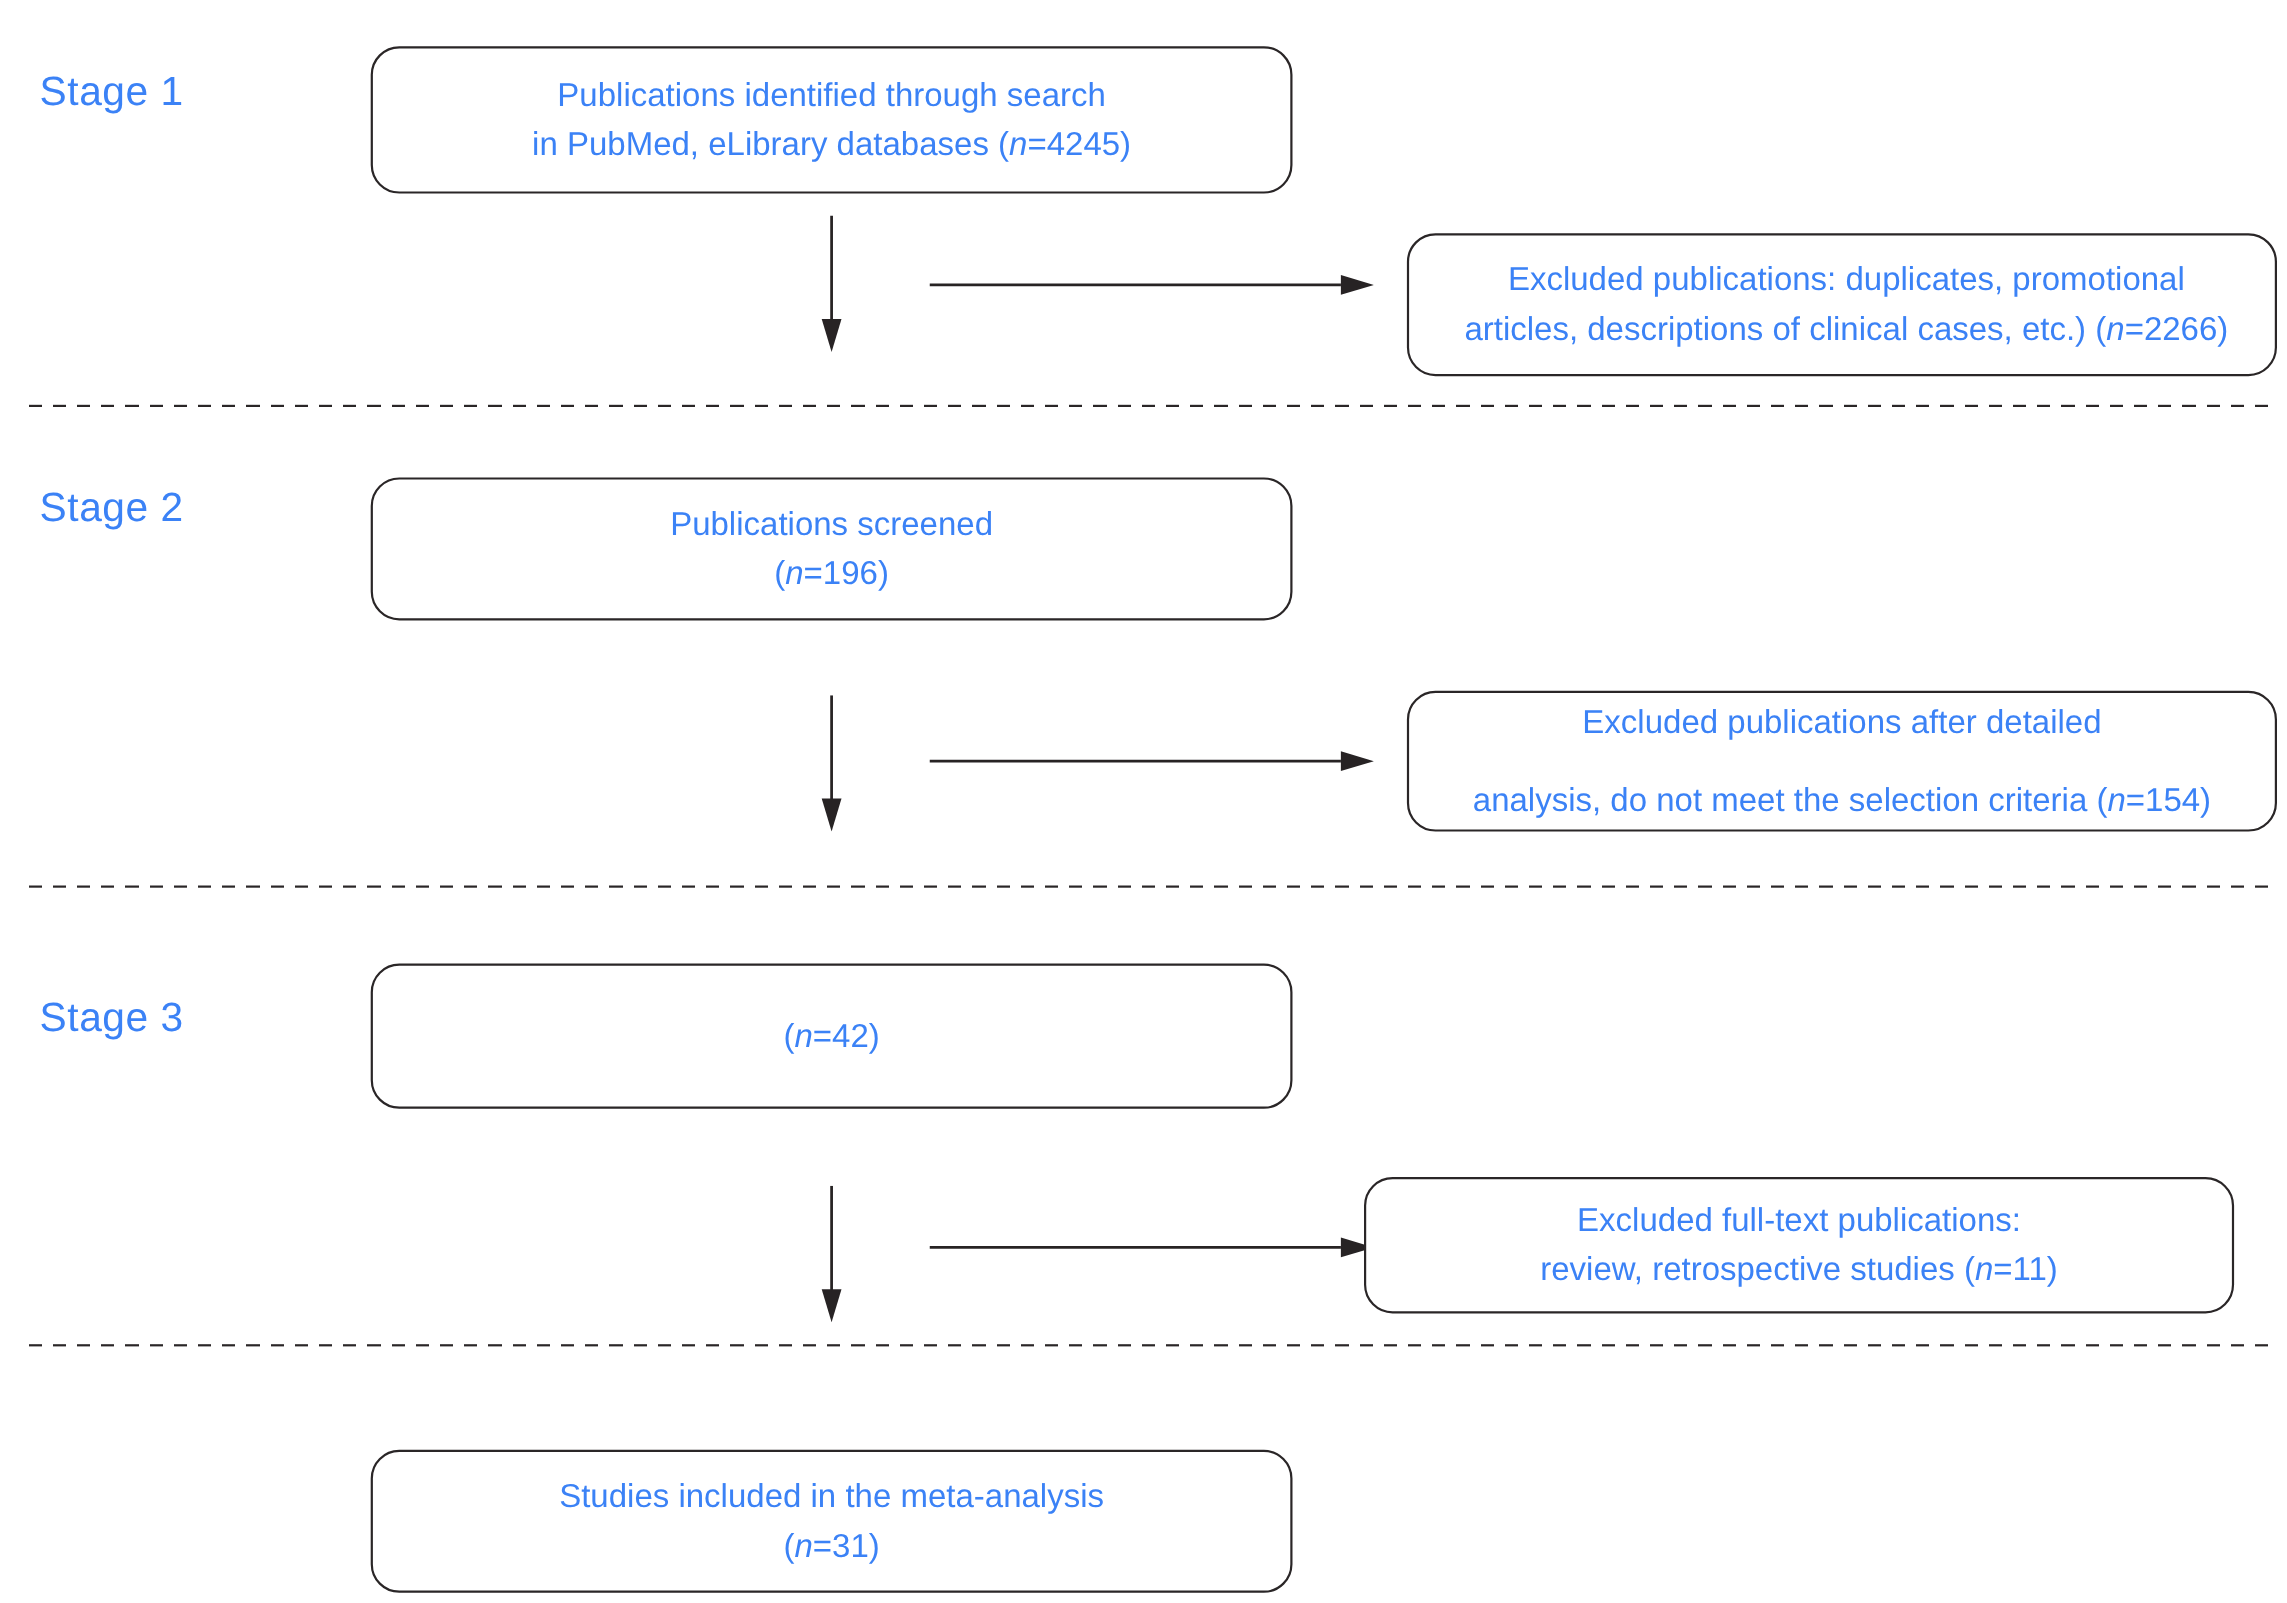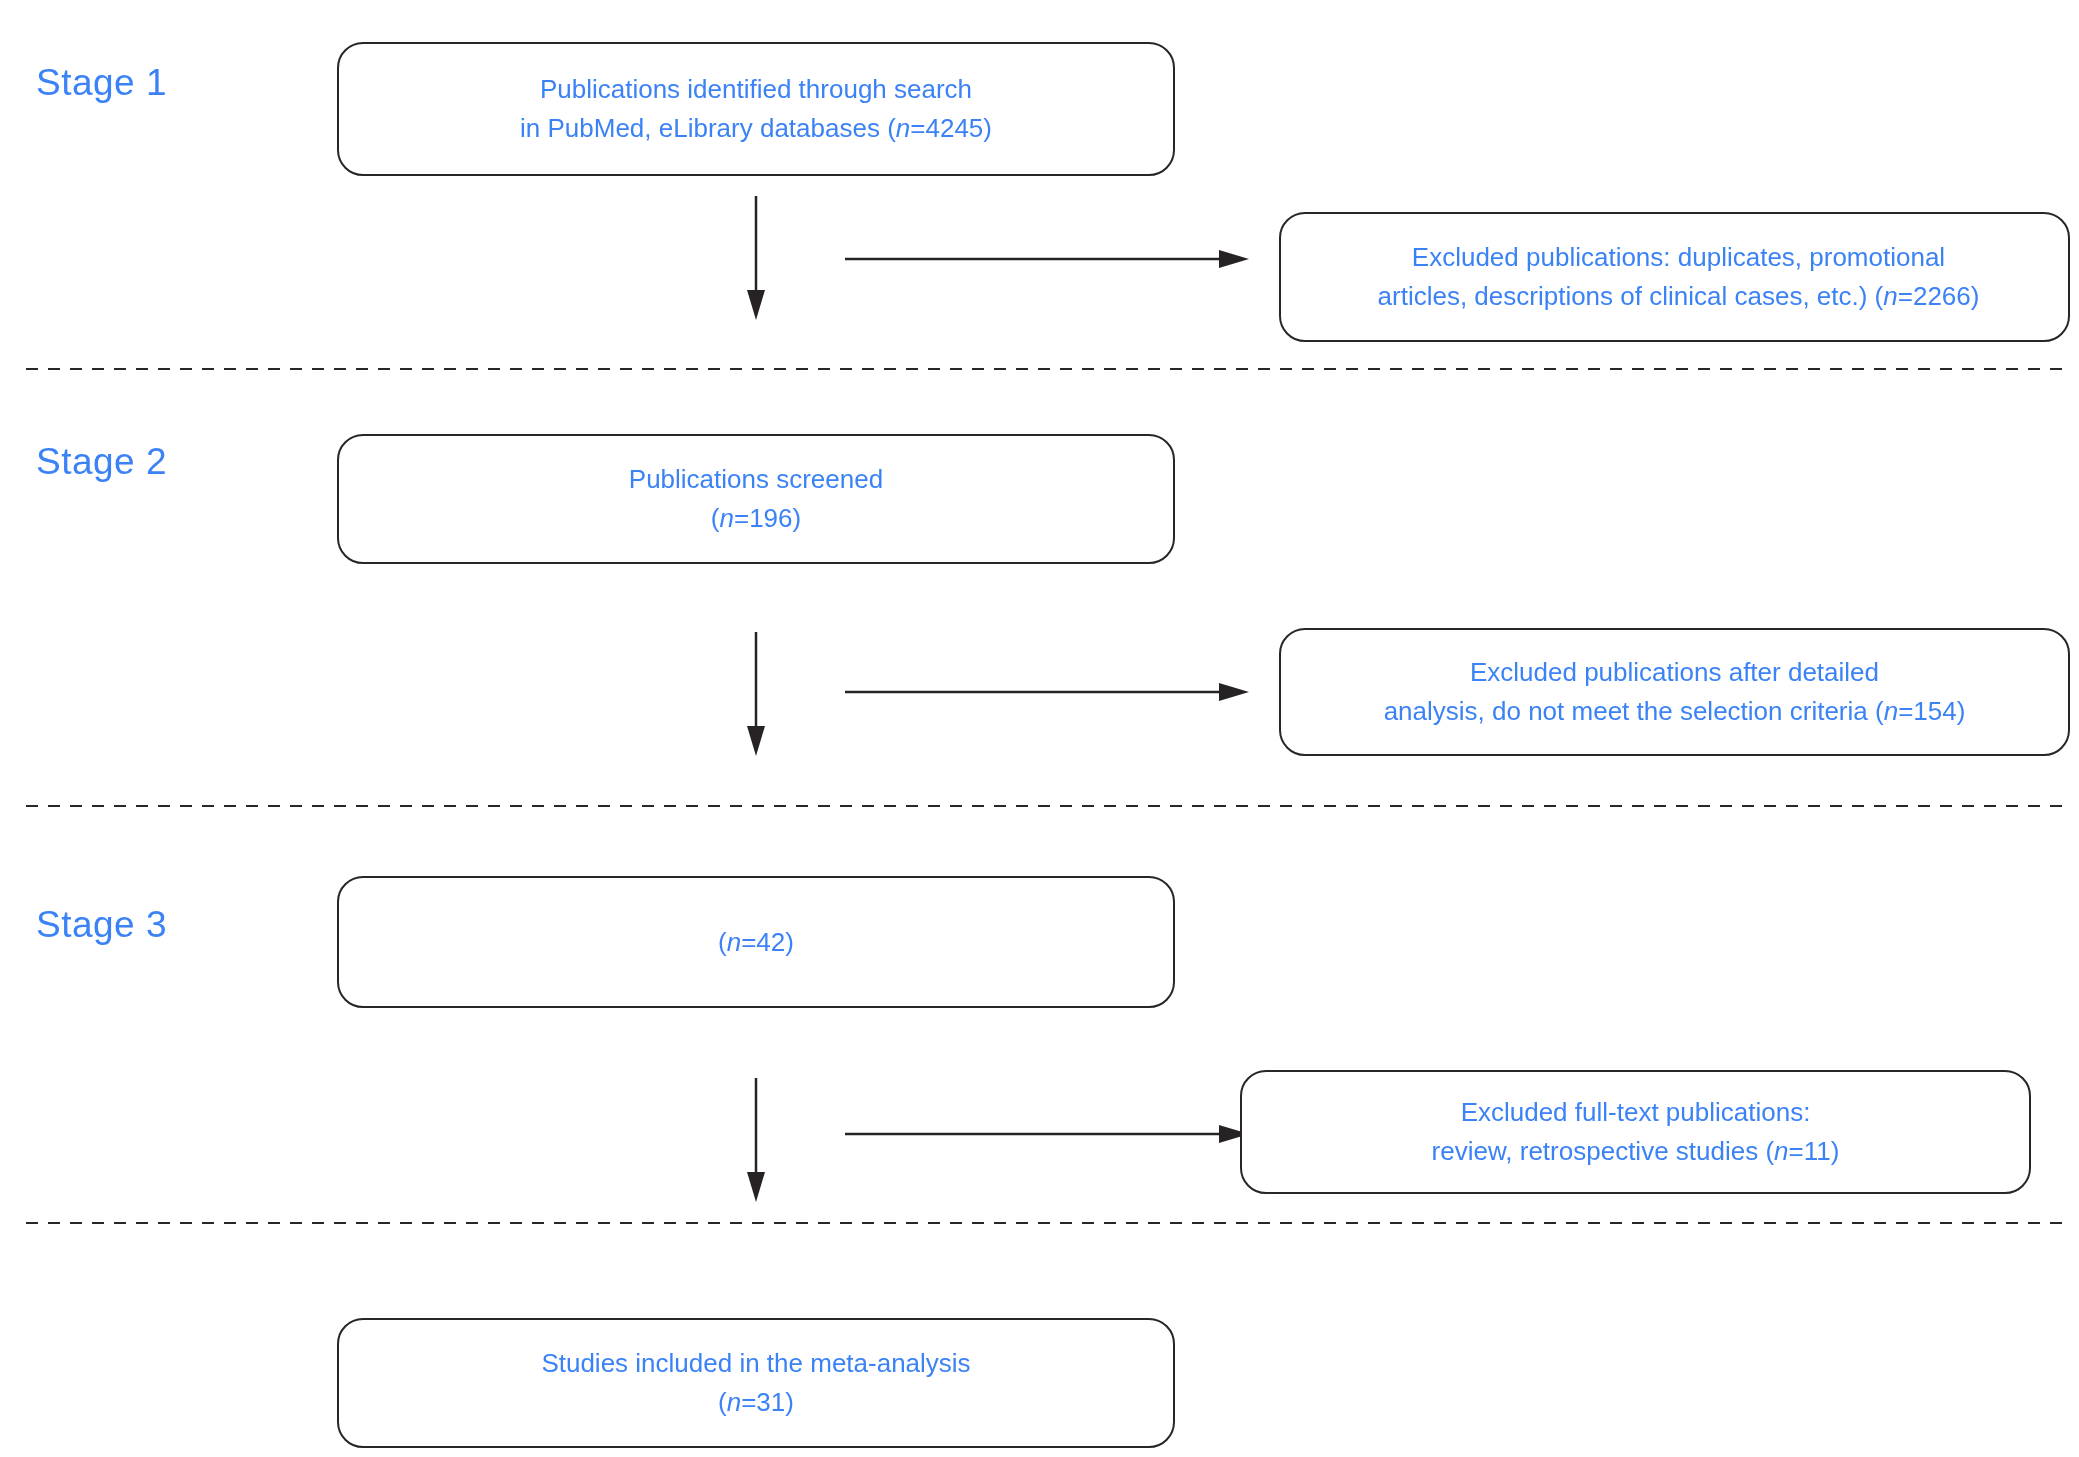--- a/index.html
+++ b/index.html
@@ -27,21 +27,21 @@
     position: absolute;
     box-sizing: border-box;
     border: 2.5px solid #2a2627;
     border-radius: 26px;
     background: #ffffff;
     display: flex;
     flex-direction: column;
     justify-content: center;
     align-items: center;
     text-align: center;
-    font-size: 26px;
+    font-size: 30px;
     line-height: 1.5;
     padding: 4px 8px;
   }
   .box .line { white-space: nowrap; }
   .divider {
     position: absolute;
     left: 26px;
     width: 2042px;
     height: 2px;
     background: repeating-linear-gradient(to right, #2a2627 0 12px, transparent 12px 22px);
@@ -54,21 +54,21 @@
   #s1-varrow { left: 744px; top: 196px; }
   #s1-harrow { left: 845px; top: 247px; }
   #s1-excl   { left: 1279px; top: 212px; width: 791px; height: 130px; padding-left: 16px; }
   #divider1  { top: 368px; }
 
   
   #s2-label  { top: 441px; }
   #s2-main   { left: 337px; top: 434px; width: 838px; height: 130px; }
   #s2-varrow { left: 744px; top: 632px; }
   #s2-harrow { left: 845px; top: 680px; }
-  #s2-excl   { left: 1279px; top: 628px; width: 791px; height: 128px; }
+  #s2-excl   { left: 1279px; top: 628px; width: 791px; height: 128px; justify-content: space-between; }
   #divider2  { top: 805px; }
 
   
   #s3-label  { top: 904px; }
   #s3-main   { left: 337px; top: 876px; width: 838px; height: 132px; }
   #s3-varrow { left: 744px; top: 1078px; }
   #s3-harrow { left: 845px; top: 1122px; }
   #s3-excl   { left: 1240px; top: 1070px; width: 791px; height: 124px; }
   #divider3  { top: 1222px; }
 

